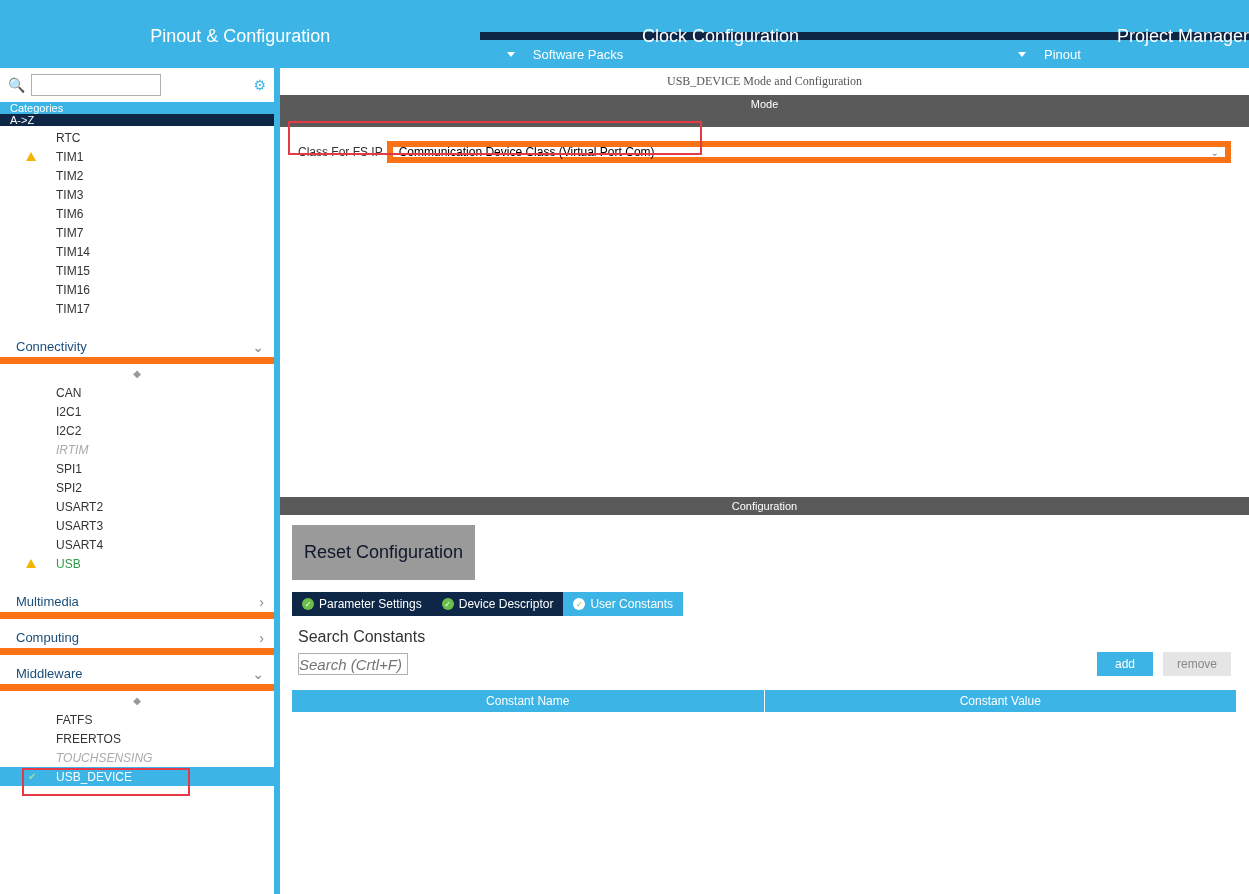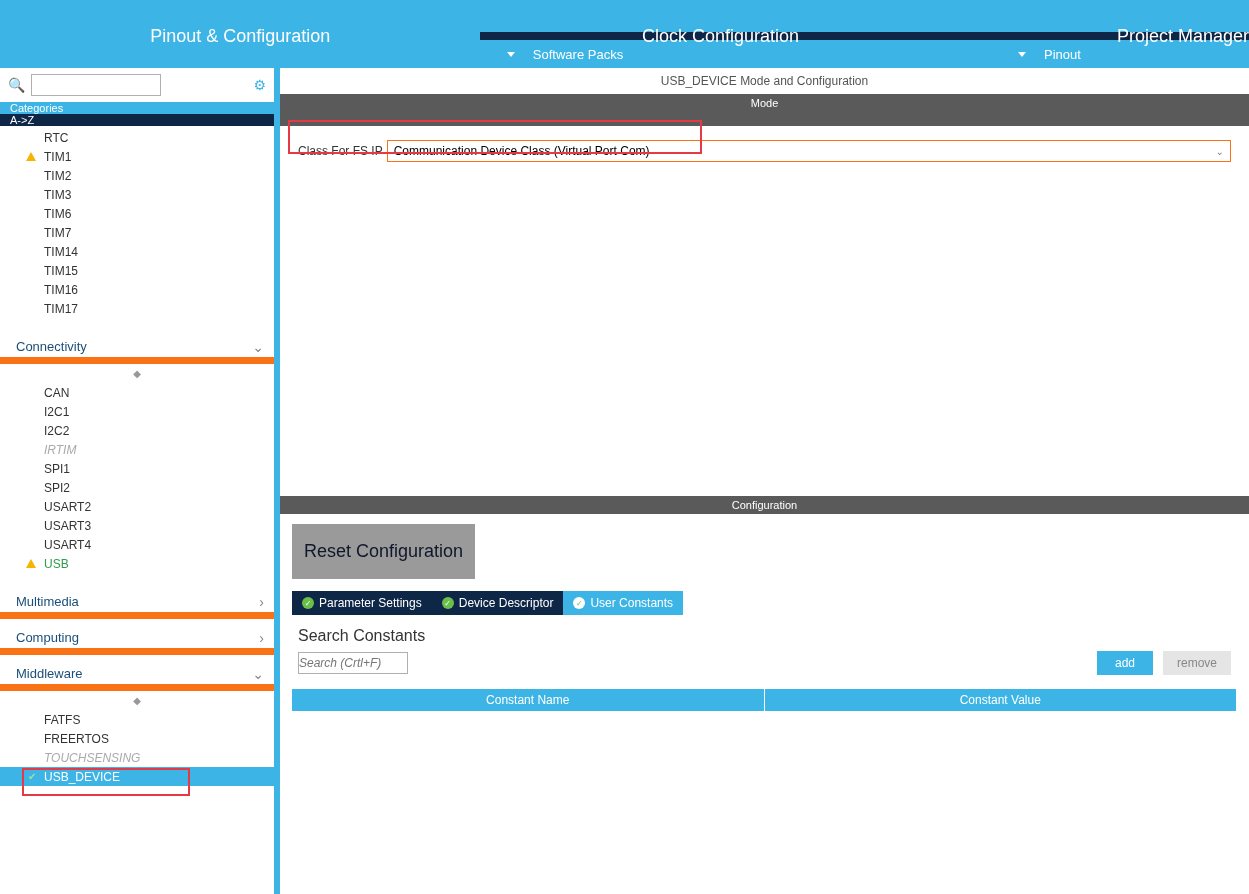--- a/index.html
+++ b/index.html
@@ -19,56 +19,56 @@
 .search-row { display: flex; align-items: center; padding: 6px 8px; gap: 6px; }
 .search-icon { color: #3cb4e6; font-size: 14px; }
 .search-input { width: 130px; height: 22px; border: 1px solid #b0b0b0; font-size: 11px; padding: 0 4px; }
 .gear-icon { margin-left: auto; color: #3cb4e6; font-size: 14px; }
 
 .cat-tabs { display: flex; background: #3cb4e6; height: 22px; align-items: stretch; flex-direction: column; }
 .cat-tab { padding: 0 10px; display: flex; align-items: center; font-size: 11px; color: #fff; cursor: pointer; }
 .cat-tab.dark { background: #0f2747; }
 
 .tree { flex: 1; overflow-y: auto; padding-top: 4px; }
-.tree-item { display: flex; align-items: center; height: 19px; padding-left: 44px; font-size: 12px; color: #333; cursor: pointer; position: relative; }
+.tree-item { display: flex; align-items: center; height: 19px; padding-left: 56px; font-size: 12px; color: #333; cursor: pointer; position: relative; }
 .tree-item.dim { color: #aaa; font-style: italic; }
 .tree-item.green { color: #2d9b47; }
 .tree-item.sel { background: #3cb4e6; color: #fff; }
 .warn { position: absolute; left: 26px; width: 0; height: 0; border-left: 5px solid transparent; border-right: 5px solid transparent; border-bottom: 9px solid #f5b400; }
 .check-green { position: absolute; left: 28px; color: #2d9b47; font-size: 10px; }
 
 .tree-header { display: flex; align-items: center; height: 28px; padding: 0 10px 0 16px; font-size: 13px; color: #1a4e7a; border-bottom: 7px solid #f97316; margin-top: 18px; cursor: pointer; }
 .tree-header .arrow { margin-left: auto; color: #888; font-size: 14px; }
 .tree-sort { display: flex; justify-content: center; color: #999; font-size: 10px; padding: 4px 0; }
 
 .redbox1 { position: absolute; border: 2px solid #e63946; pointer-events: none; }
 
 .content { flex: 1; display: flex; flex-direction: column; position: relative; }
-.panel-title { text-align: center; font-size: 12px; color: #555; padding: 6px 0; }
+.panel-title { text-align: center; font-size: 12px; color: #555; padding: 6px 0; font-family: Liberation Serif, serif; }
 .mode-bar { background: #5a5a5a; color: #fff; text-align: center; font-size: 11px; height: 32px; line-height: 18px; position: relative; }
 
 .mode-body { padding: 14px 18px; position: relative; }
 .mode-row { display: flex; align-items: center; gap: 4px; }
 .mode-label { font-size: 12px; color: #333; }
-.mode-select { flex: 1; height: 22px; border: 1px solid #f97316; font-size: 12px; padding: 0 6px; display: flex; align-items: center; justify-content: space-between; background: #fff; cursor: pointer; }
+.mode-select { flex: 1; height: 22px; border: 6px solid #f97316; font-size: 12px; padding: 0 6px; display: flex; align-items: center; justify-content: space-between; background: #fff; cursor: pointer; }
 .mode-select .dd { color: #888; font-size: 10px; }
 
 .config-bar { background: #5a5a5a; color: #fff; text-align: center; font-size: 11px; height: 18px; line-height: 18px; margin-top: 320px; }
 .config-body { padding: 10px 12px; position: relative; }
 .reset-btn { background: #9a9a9a; color: #0f172a; border: none; padding: 17px 12px; font-size: 18px; cursor: pointer; }
 .cfg-tabs { display: flex; margin-top: 12px; }
 .cfg-tab { display: flex; align-items: center; gap: 5px; padding: 5px 10px; font-size: 12px; cursor: pointer; }
 .cfg-tab.dark { background: #0f2747; color: #fff; }
 .cfg-tab.blue { background: #3cb4e6; color: #fff; }
 .ok { width: 12px; height: 12px; border-radius: 50%; background: #6abf4b; display: inline-flex; align-items: center; justify-content: center; color: #fff; font-size: 8px; }
 
 .search-const { padding: 12px 6px 4px; }
 .search-const-label { font-size: 16px; color: #333; margin-bottom: 6px; }
 .search-const-row { display: flex; align-items: center; }
-.search-const-input { width: 110px; height: 22px; border: 1px solid #b0b0b0; font-size: 12px; font-style: italic; color: #999; padding: 0 0; }
+.search-const-input { width: 110px; height: 22px; border: 1px solid #b0b0b0; font-size: 15px; font-style: italic; color: #999; padding: 0 0; }
 .btn-add { margin-left: auto; background: #3cb4e6; color: #fff; border: none; padding: 5px 18px; font-size: 12px; cursor: pointer; }
 .btn-rem { background: #e5e5e5; color: #888; border: none; padding: 5px 14px; font-size: 12px; margin-left: 10px; }
 
 .const-table { display: flex; margin-top: 10px; }
 .const-th { flex: 1; background: #3cb4e6; color: #fff; text-align: center; font-size: 12px; padding: 4px 0; border-right: 1px solid #fff; }
 </style>
 </head>
 <body>
 
 <div class="top-tabs">

